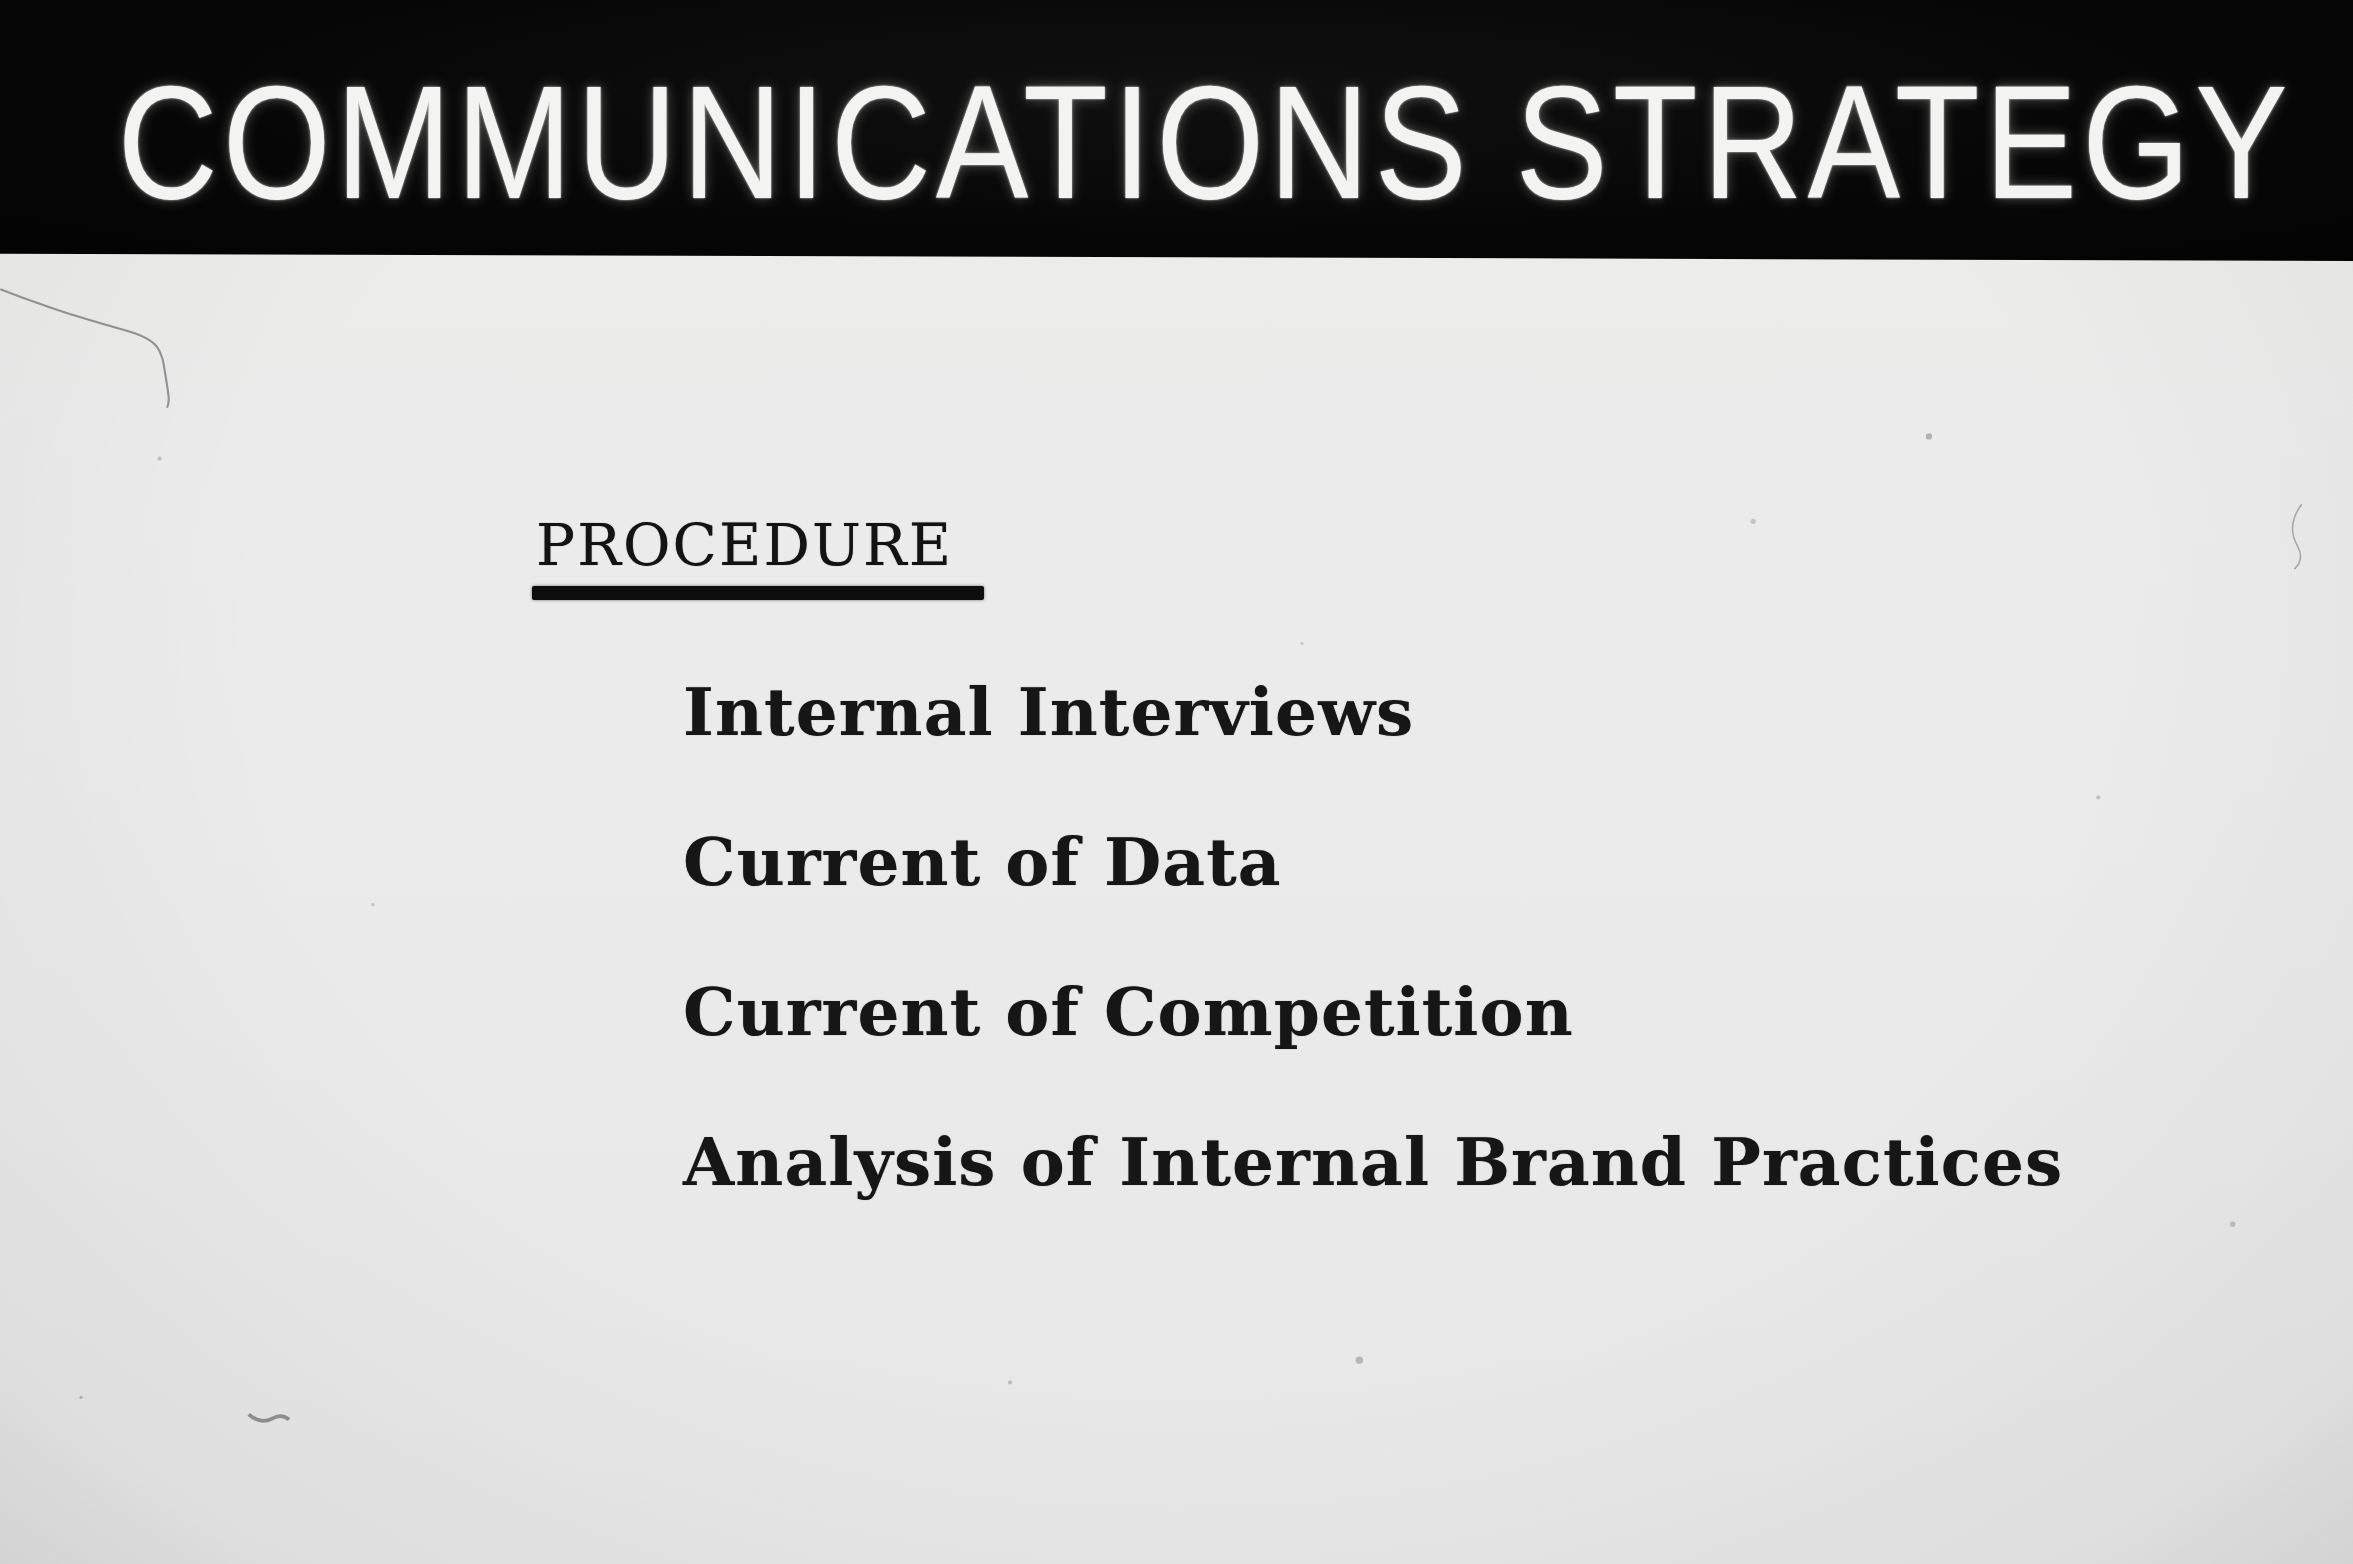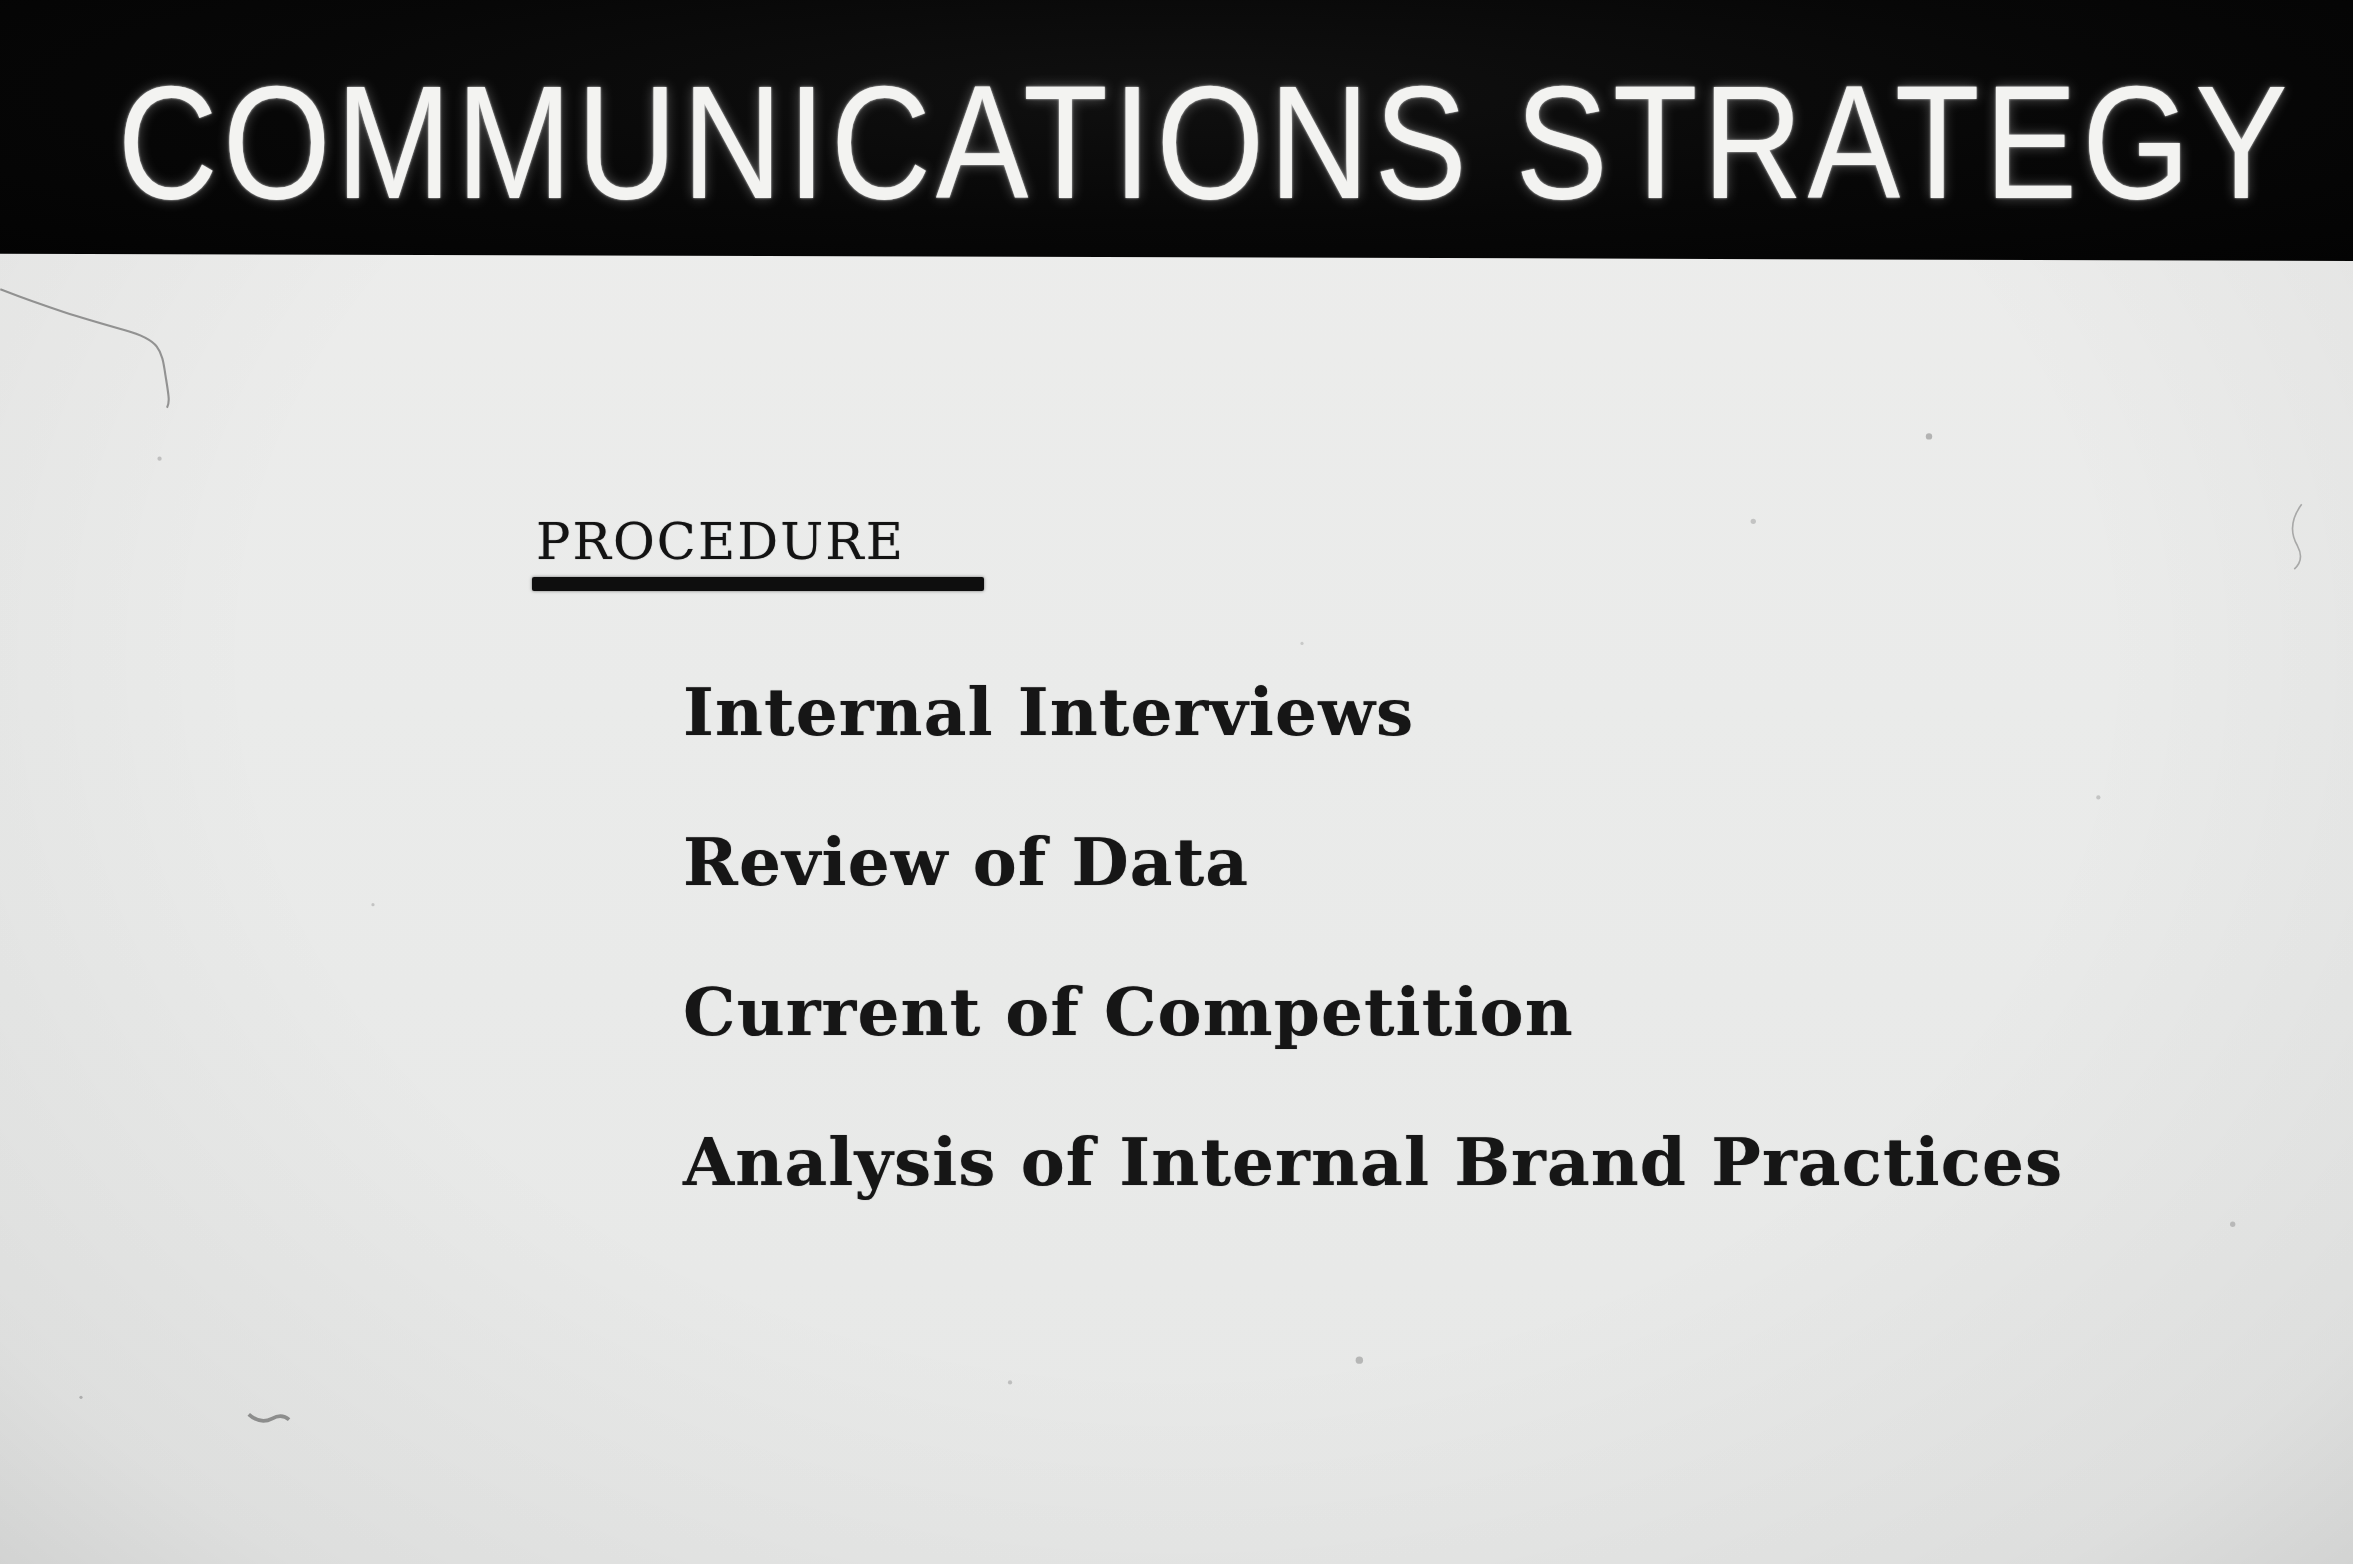--- a/index.html
+++ b/index.html
@@ -56,21 +56,21 @@
 
   
   .heading-wrap {
     position: absolute;
     left: 536px;
     top: 511px;
     z-index: 1;
   }
   .heading {
     font-family: "DejaVu Serif", serif;
-    font-size: 51px;
+    font-size: 58px;
     line-height: 1.2;
     letter-spacing: 2.1px;
     color: #131313;
     white-space: nowrap;
     text-shadow: 0 0 1.1px rgba(15,15,15,0.55);
   }
   .heading-underline {
     width: 452px;
     height: 14px;
     margin-top: 5.3px;
@@ -116,21 +116,21 @@
     <span class="banner-title">COMMUNICATIONS STRATEGY</span>
   </div>
 
   <div class="heading-wrap">
     <div class="heading">PROCEDURE</div>
     <div class="heading-underline"></div>
   </div>
 
   <div class="items">
     <div class="item">Internal Interviews</div>
-    <div class="item">Review of Data</div>
+    <div class="item">Current of Data</div>
     <div class="item">Current of Competition</div>
     <div class="item">Analysis of Internal Brand Practices</div>
   </div>
 
   <svg class="artifacts" viewBox="0 0 4433 2946" xmlns="http://www.w3.org/2000/svg">
 
     <path d="M 0 545 C 90 580, 150 598, 235 622 C 300 640, 304 658, 311 706 C 317 744, 320 757, 314 768" fill="none" stroke="#4a4a4a" stroke-width="4" opacity="0.55"></path>
 
     <path d="M 468 2664 q 22 20 44 8 q 18 -10 32 2" fill="none" stroke="#3a3a3a" stroke-width="7" opacity="0.5"></path>
 

